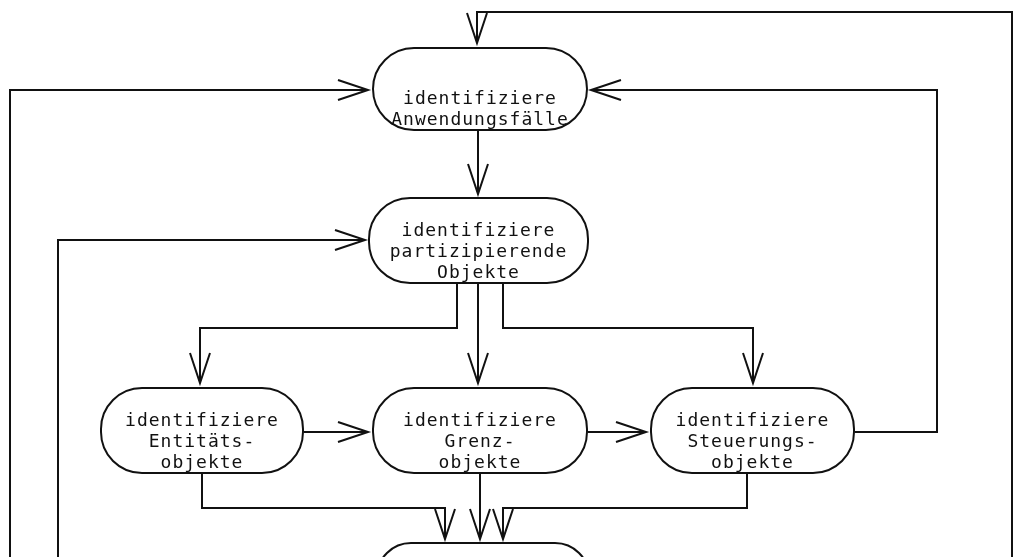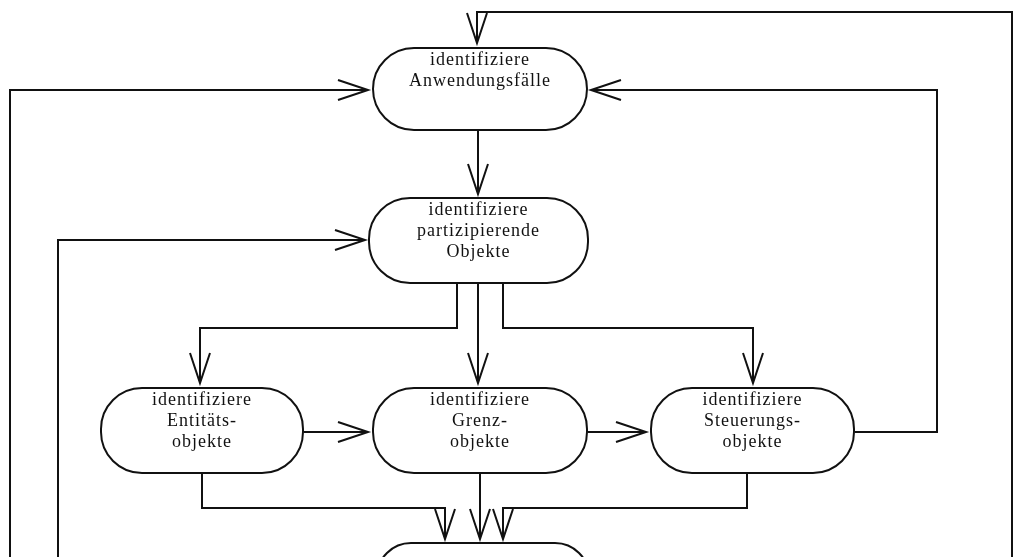--- a/index.html
+++ b/index.html
@@ -22,28 +22,27 @@
     stroke-width: 2;
     marker-end: url(#arrowhead);
   }
   .node {
     position: absolute;
     box-sizing: border-box;
     background: #ffffff;
     border: 2px solid #111111;
     border-radius: 42px;
     display: flex;
-    align-items: flex-start;
+    align-items: flex-end;
     justify-content: center;
     text-align: center;
     color: #111111;
     font-size: 18px;
     line-height: 21px;
     letter-spacing: 1px;
-    font-family: Liberation Serif, serif;
   }
   .node .label { white-space: pre-line; }
   #node-anwendungsfaelle  { left: 372px; top: 47px;  width: 216px; height: 84px; }
   #node-partizipierende   { left: 368px; top: 197px; width: 221px; height: 87px; }
   #node-entitaets         { left: 100px; top: 387px; width: 204px; height: 87px; }
   #node-grenz             { left: 372px; top: 387px; width: 216px; height: 87px; }
   #node-steuerungs        { left: 650px; top: 387px; width: 205px; height: 87px; }
   #node-bottom-partial    { left: 376px; top: 542px; width: 214px; height: 70px; }
 </style>
 </head>

